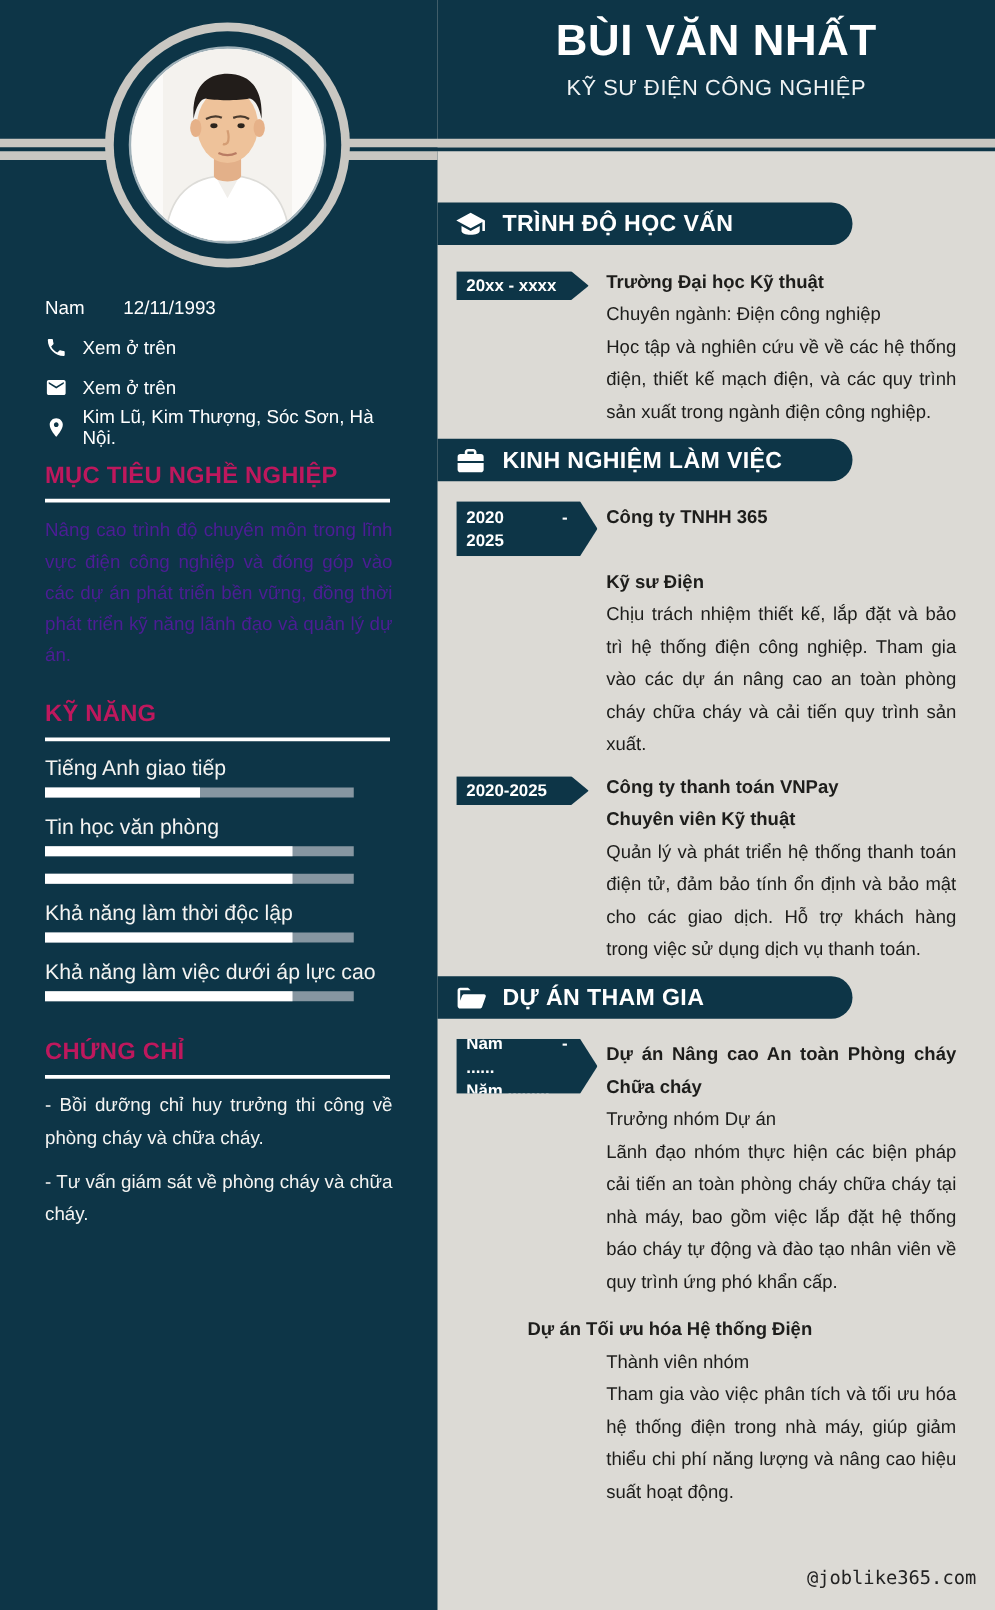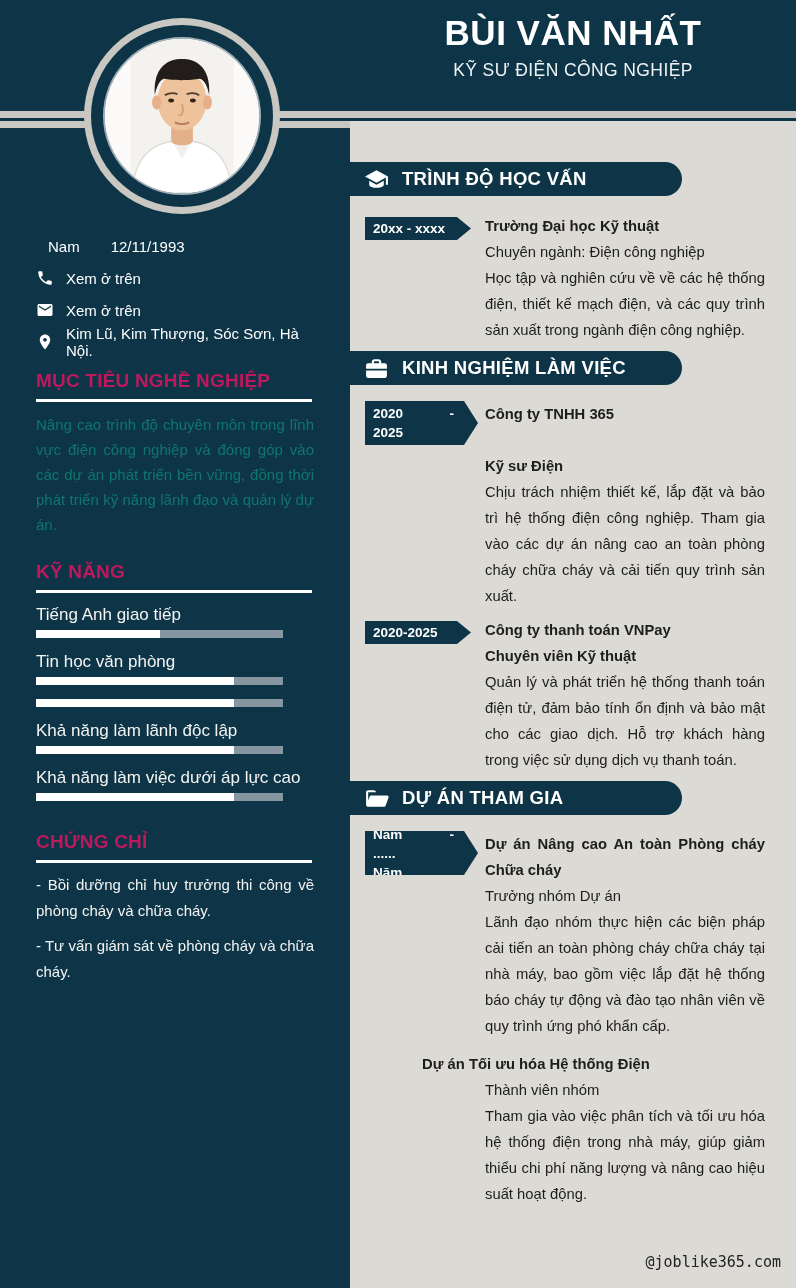--- a/index.html
+++ b/index.html
@@ -28,28 +28,28 @@
     background:var(--stripe);z-index:6;}
   .photo-mid{position:absolute;inset:7px;border-radius:50%;background:var(--navy);}
   .photo-line{position:absolute;inset:12px;border-radius:50%;border:2px solid #9fb0b8;background:#fbfaf8;overflow:hidden;}
   .photo-line svg{display:block;width:100%;height:100%;}
 
   
   .info{position:absolute;left:36px;top:230px;width:292px;color:#fff;font-size:15px;z-index:7;}
   .info-row{display:flex;align-items:center;height:32px;}
   .info-row .ic{width:18px;height:18px;flex:none;margin-right:12px;display:flex;align-items:center;justify-content:center;}
   .info-row .ic svg{width:18px;height:18px;fill:#fff;}
-  .info-pair{display:flex;align-items:center;height:32px;margin-left:12px;}
+  .info-pair{display:flex;align-items:center;height:32px;}
   .info-pair .cell{display:flex;align-items:center;}
   .info-pair .cell+.cell{margin-left:31px;}
 
   .side-content{position:absolute;left:36px;top:370px;width:278px;color:#fff;z-index:7;}
   .side-h{font-size:19px;font-weight:bold;letter-spacing:.2px;color:#be185d;}
   .side-rule{height:3px;background:#fff;width:276px;margin-top:7px;}
-  .side-par{margin-top:10px;font-size:15px;line-height:25px;text-align:justify;color:#0f766e;}
+  .side-par{margin-top:10px;font-size:15px;line-height:25px;text-align:justify;color:#4c1d95;}
 
   .skills{margin-top:24px;}
   .skill{margin-top:9px;margin-bottom:14px;}
   .skill-label{font-size:17px;color:#f4f4f2;margin-bottom:5px;}
   .skill-track{width:247px;height:8px;background:var(--track);}
   .skill-fill{height:8px;background:#fff;}
   .skills .side-rule{margin-bottom:12px;}
 
   .certs{margin-top:30px;}
   .cert-item{margin-top:9px;font-size:15px;line-height:26px;text-align:justify;color:#f4f4f2;}
@@ -209,21 +209,21 @@
         <div class="skill-track">
             <div class="skill-fill" style="width: 80%;"></div>
           </div>
       </div>
       <div class="skill">
         <div class="skill-track">
             <div class="skill-fill" style="width: 80%;"></div>
           </div>
       </div>
       <div class="skill">
-        <div class="skill-label">Khả năng làm lãnh độc lập</div>
+        <div class="skill-label">Khả năng làm thời độc lập</div>
         <div class="skill-track">
             <div class="skill-fill" style="width: 80%;"></div>
           </div>
       </div>
       <div class="skill">
         <div class="skill-label">Khả năng làm việc dưới áp lực cao</div>
         <div class="skill-track">
             <div class="skill-fill" style="width: 80%;"></div>
           </div>
       </div>

